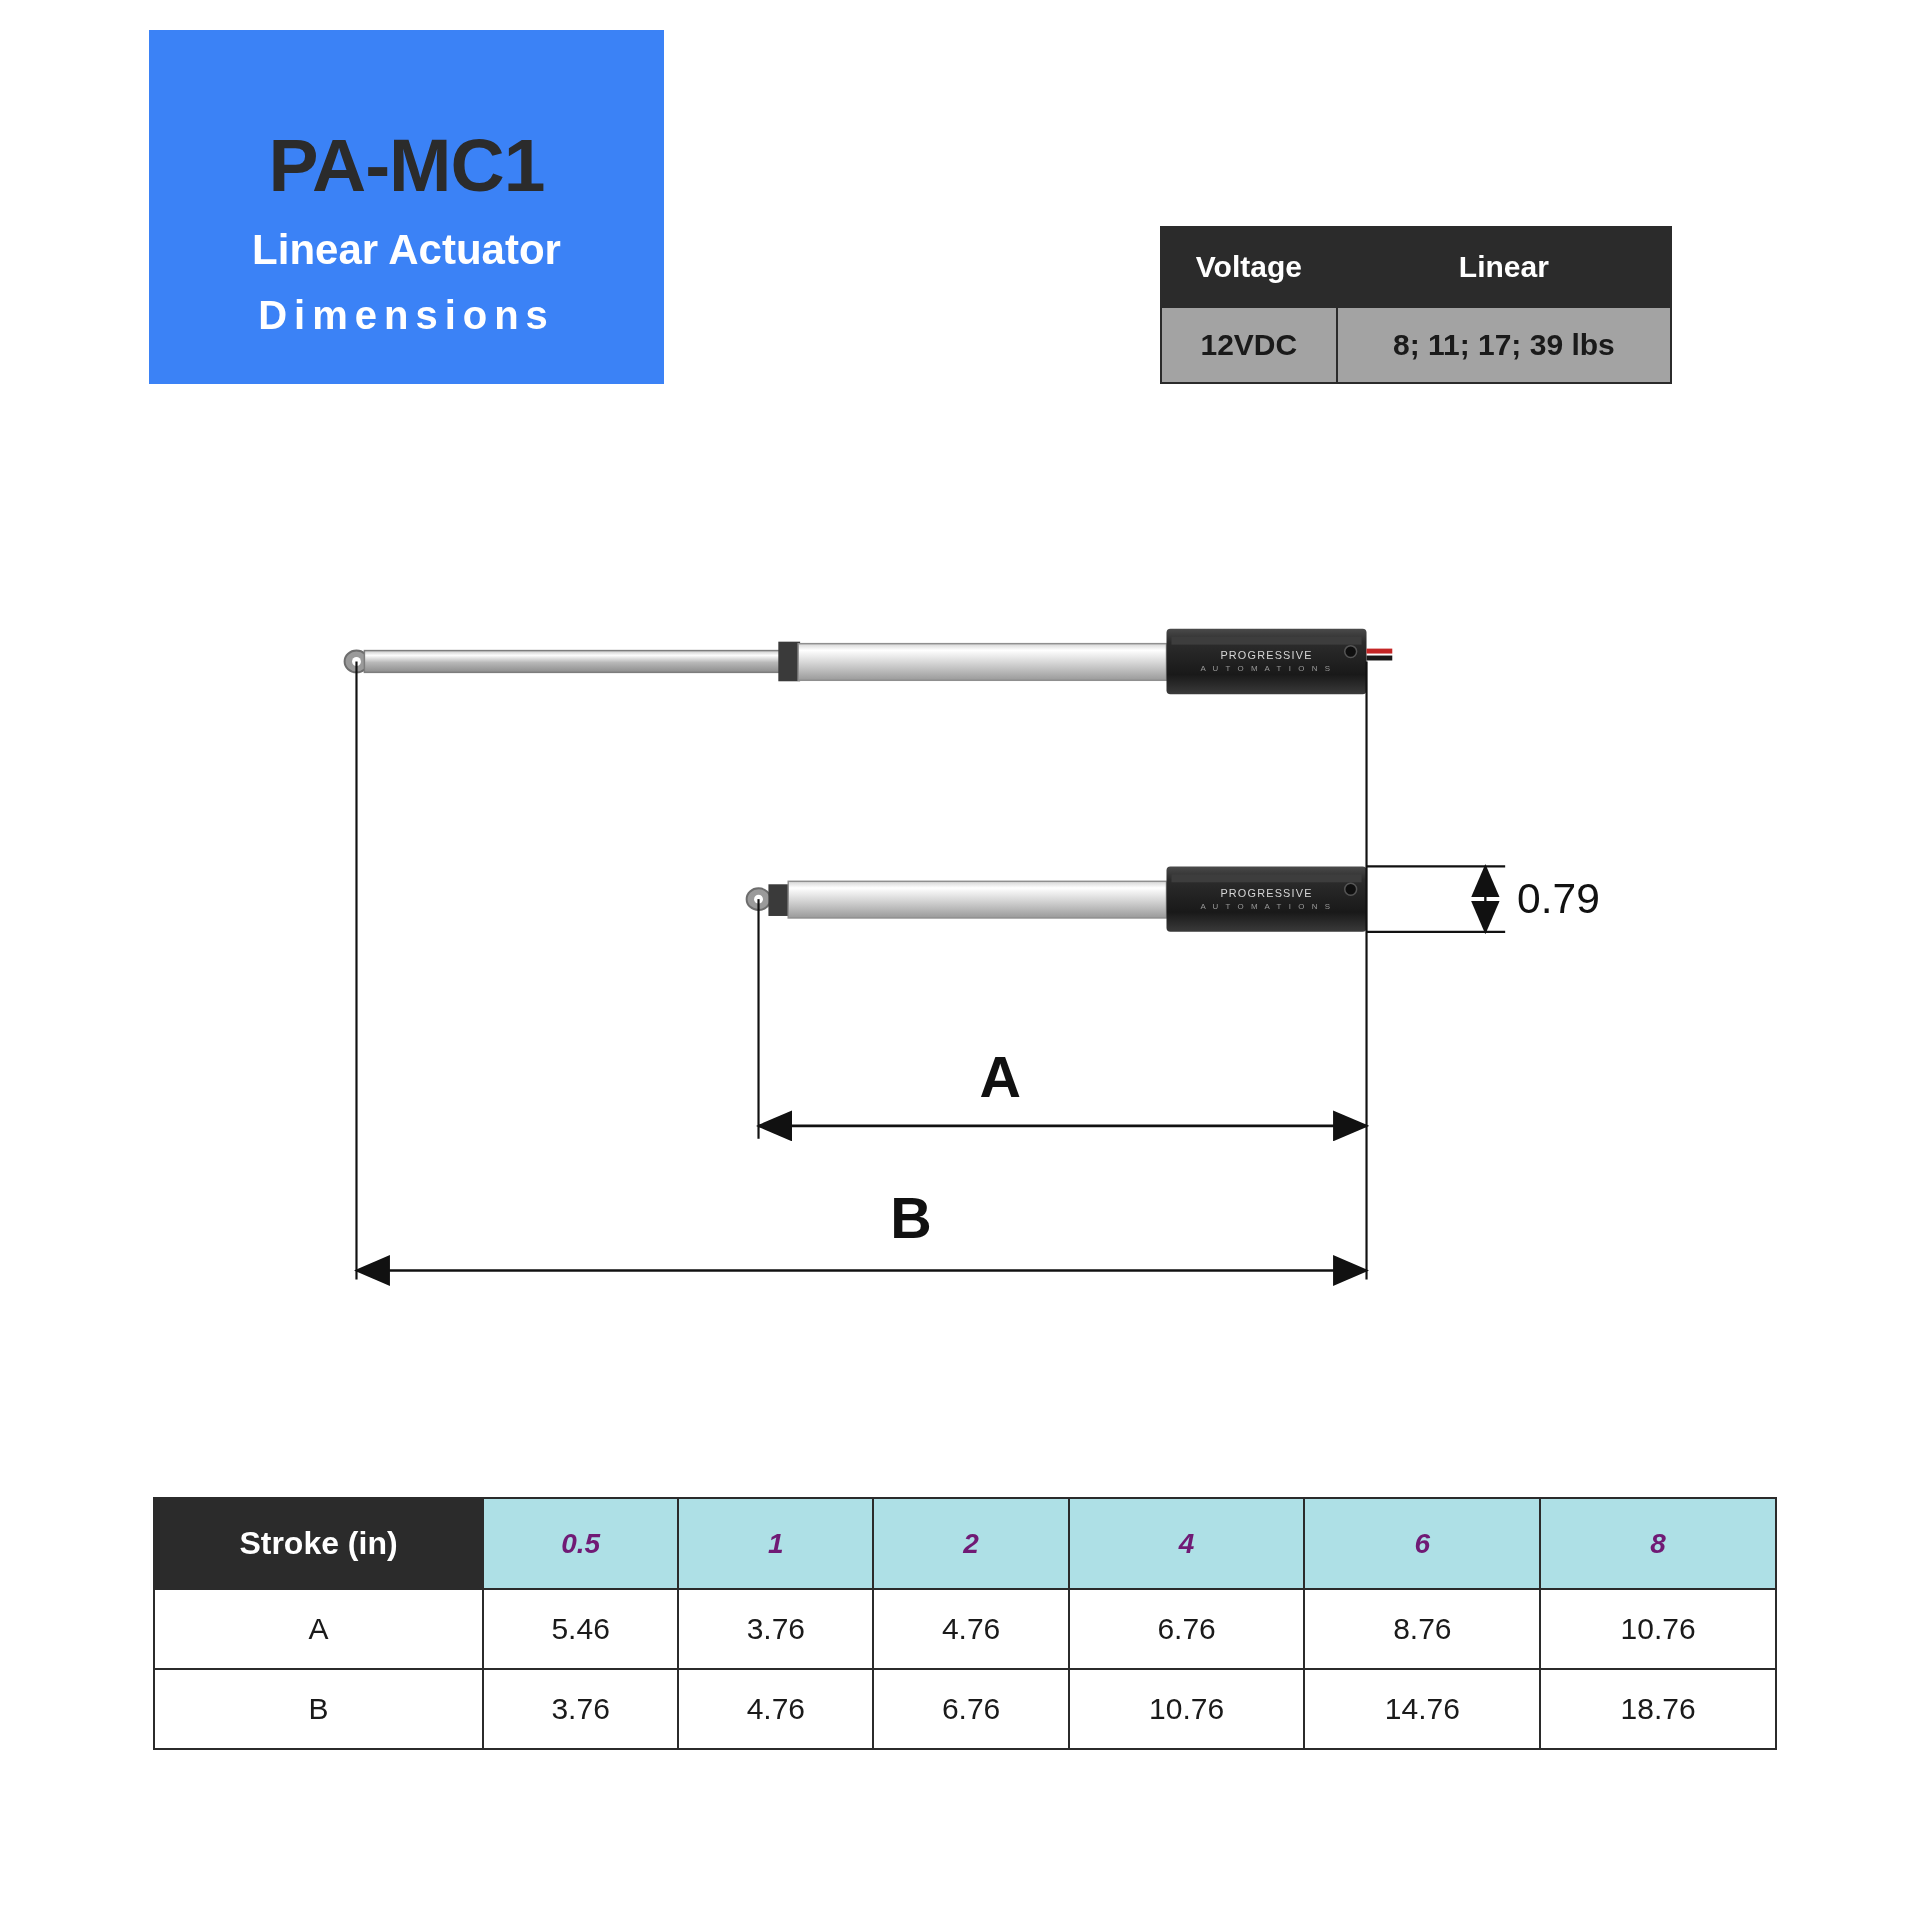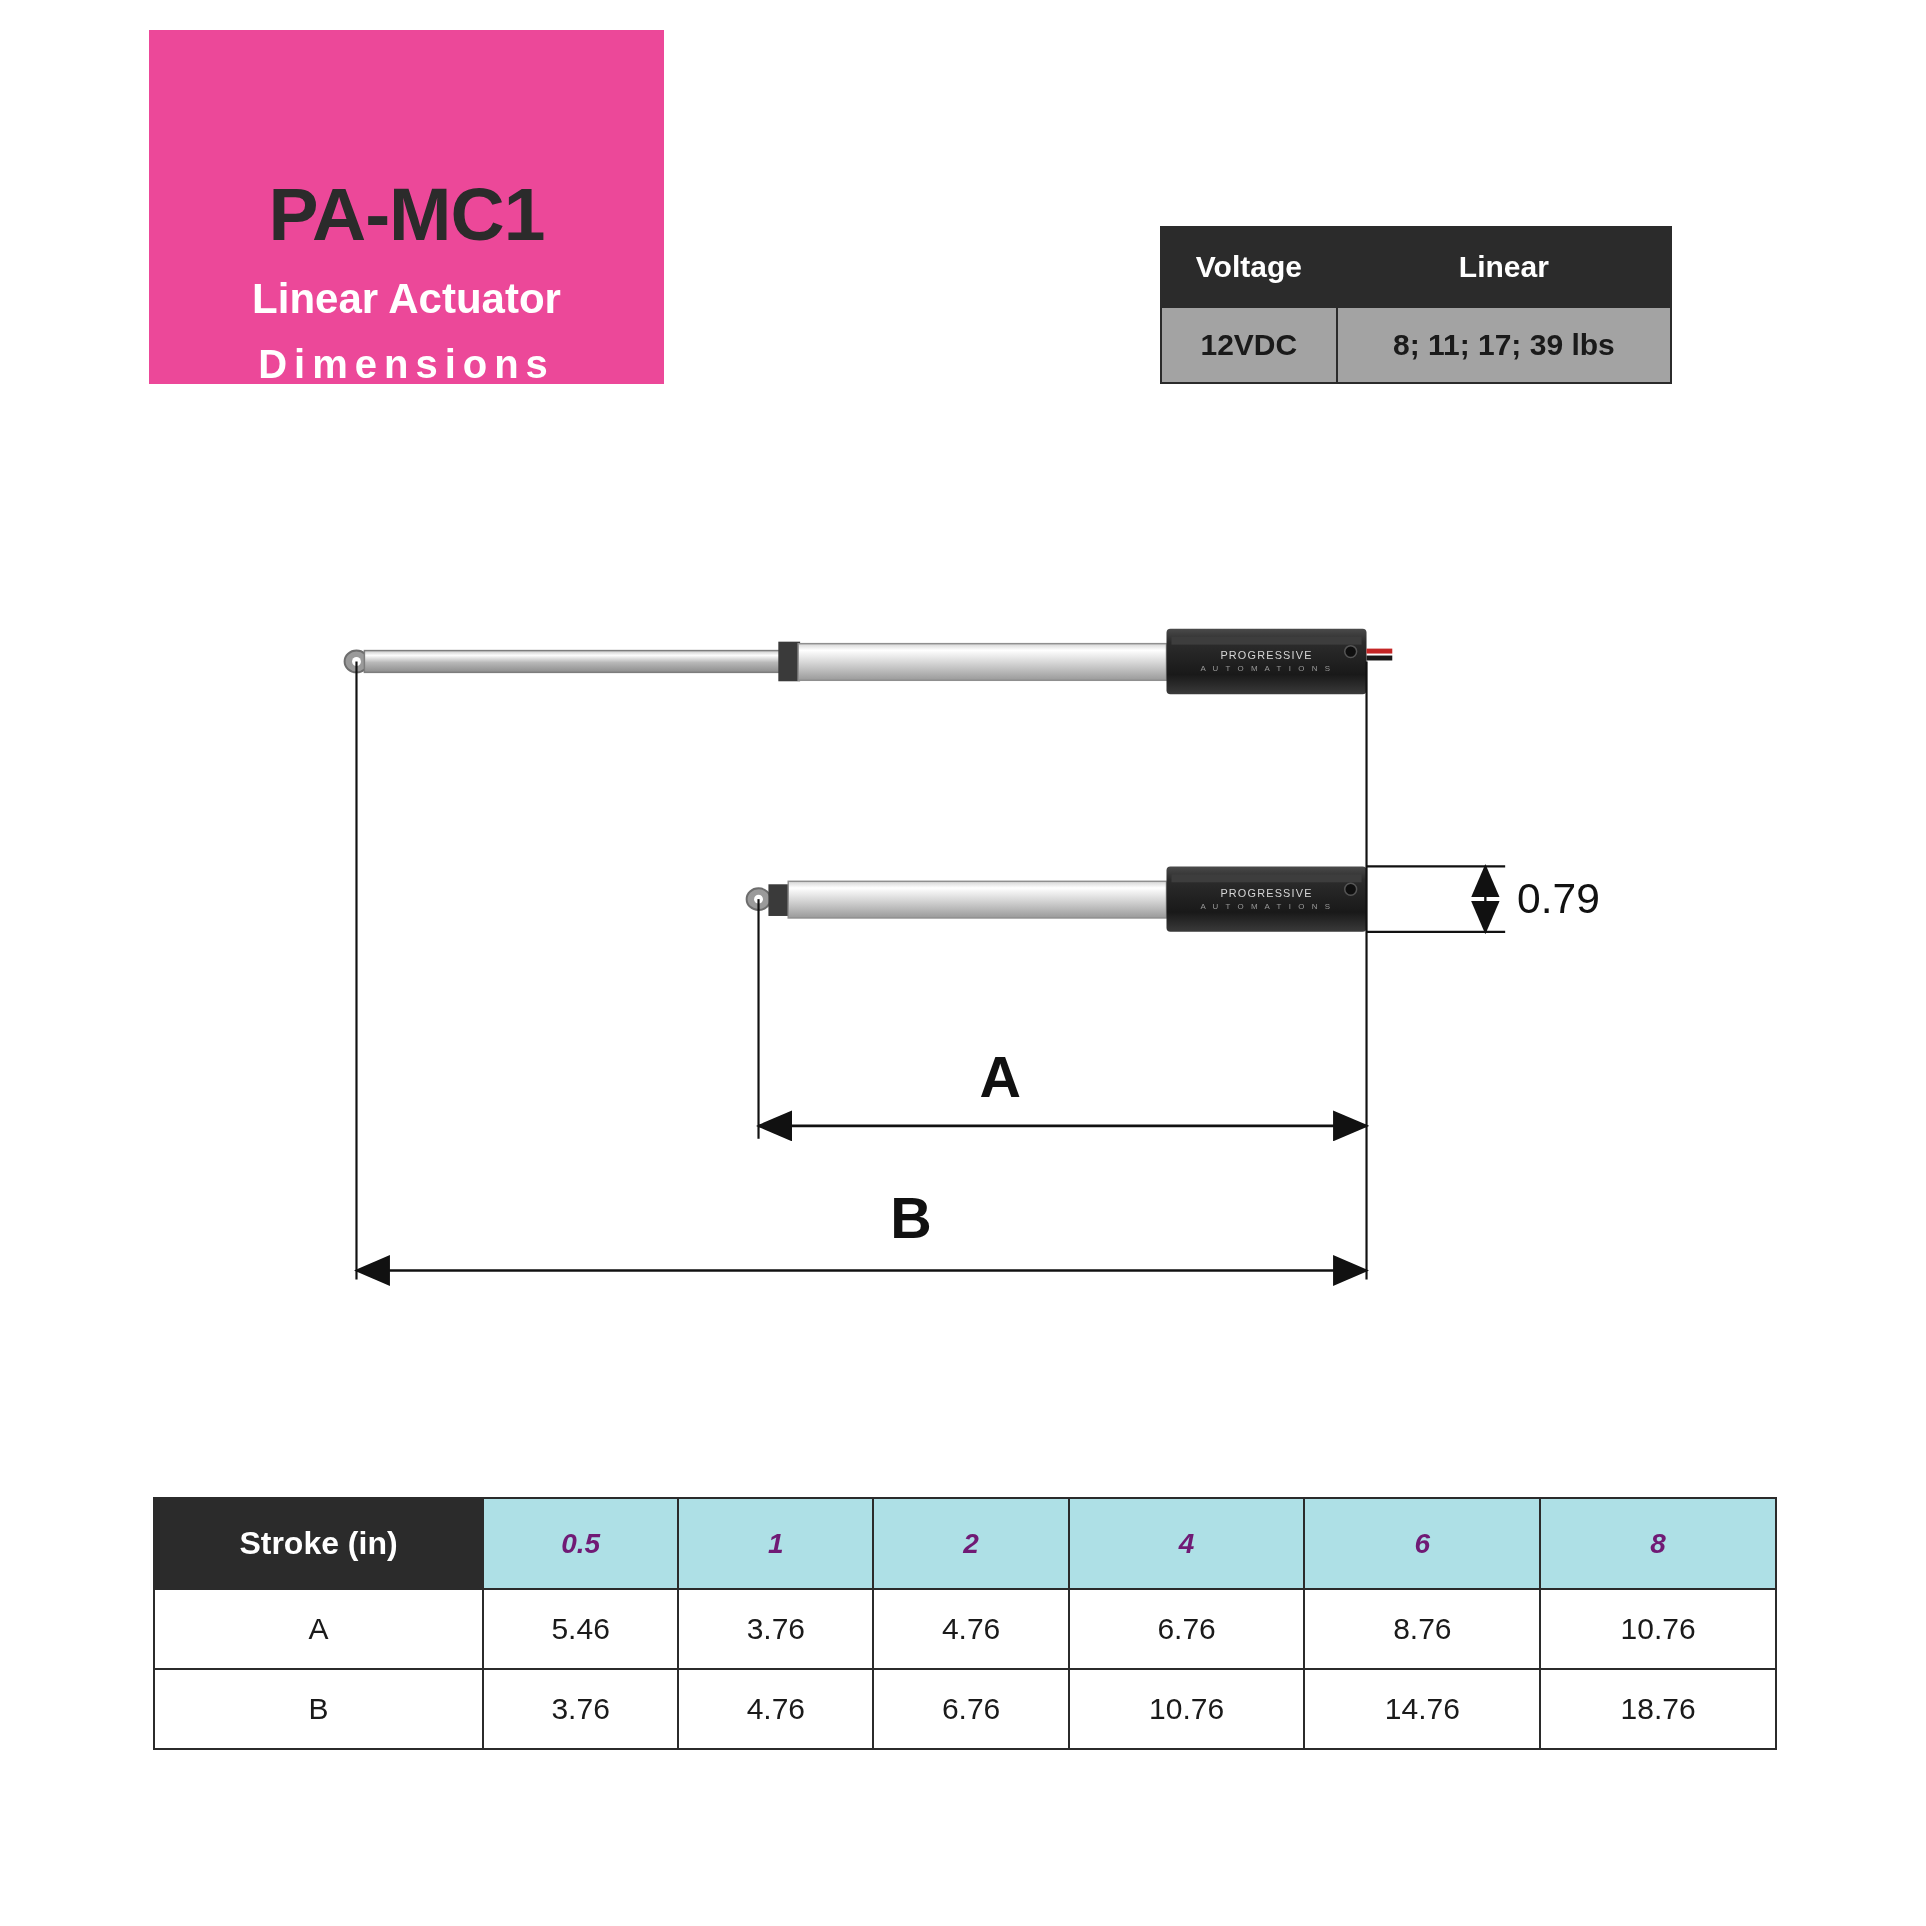--- a/index.html
+++ b/index.html
@@ -15,25 +15,25 @@
     overflow: hidden;
   }
 
   
   .header-badge {
     position: absolute;
     left: 149px;
     top: 30px;
     width: 515px;
     height: 354px;
-    background: #ec4899;
+    background: #3b82f6;
     display: flex;
     flex-direction: column;
     align-items: center;
-    justify-content: flex-end;
+    justify-content: center;
     box-sizing: border-box;
     padding-top: 48px;
   }
   .header-title {
     font-size: 75px;
     font-weight: bold;
     color: #2b2b2b;
     letter-spacing: -1px;
     line-height: 1;
   }

